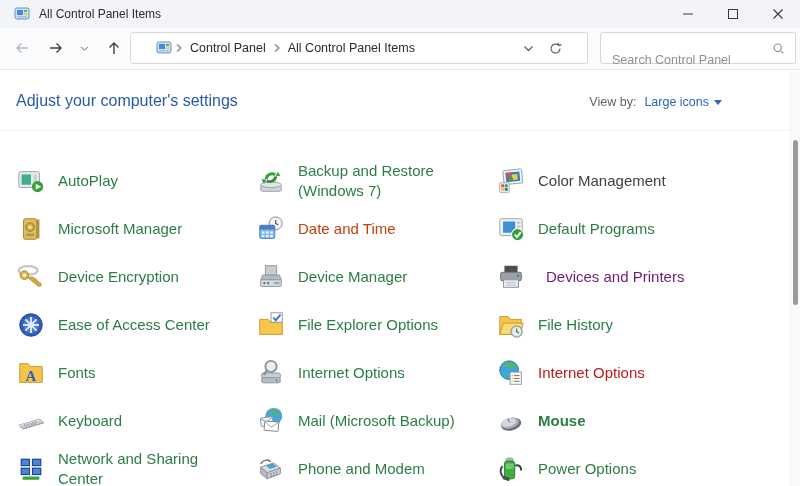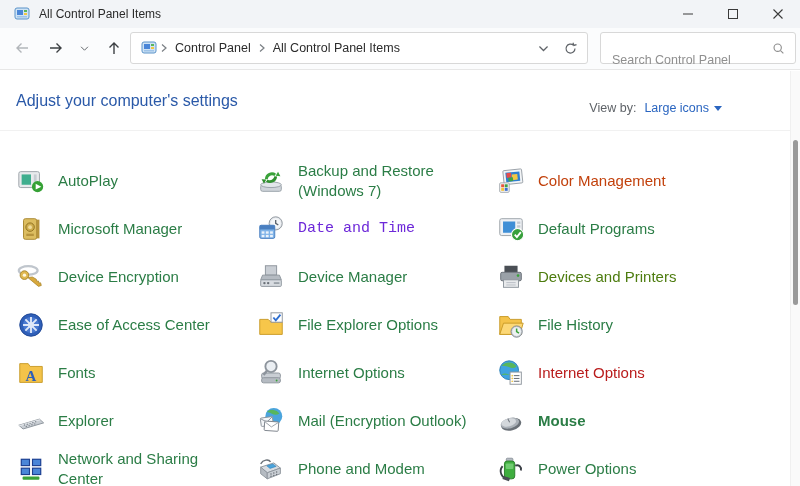--- a/index.html
+++ b/index.html
@@ -17,39 +17,39 @@
   .caption-btn svg { width:10px; height:10px; }
 
   
   .toolbar { position:absolute; top:28px; left:0; right:0; height:42px;
     background:#fbfcfd; border-bottom:1px solid #e7e7e7; }
   .nav-btn { position:absolute; top:5px; width:28px; height:30px;
     display:flex; align-items:center; justify-content:center; cursor:pointer; }
   .nav-btn svg { width:16px; height:16px; }
   .addressbar { position:absolute; left:130px; top:4px; width:458px; height:32px;
     background:#fff; border:1px solid #d8d8d8; border-radius:3px;
-    display:flex; align-items:center; padding:0 10px; }
+    display:flex; align-items:center; padding:0 25px; }
   .addressbar .crumb-icon { width:16px; height:16px; flex:0 0 16px; }
   .crumb { font-size:12.5px; color:#2b2b2b; margin:0 4px; cursor:pointer; white-space:nowrap; }
   .crumb-sep { width:10px; height:10px; margin:0 2px; }
   .addr-right { margin-left:auto; display:flex; align-items:center; gap:14px; }
   .addr-right svg { width:13px; height:13px; cursor:pointer; }
   .searchbox { position:absolute; left:600px; top:4px; width:196px; height:32px;
     background:#fff; border:1px solid #d8d8d8; border-radius:3px; }
   .searchbox input { position:absolute; left:0; top:12px; width:100%; height:100%;
     border:none; outline:none; background:transparent; padding:0 30px 0 11px;
     font-family:"Liberation Sans", sans-serif; font-size:12.5px; color:#333; }
   .searchbox input::placeholder { color:#8f8f8f; }
   .searchbox .mag { position:absolute; right:10px; top:9px; width:13px; height:13px; }
 
   
   .header-band { position:absolute; top:70px; left:0; right:10px; height:61px;
     border-bottom:1px solid #f1f1f1; }
   .page-title { position:absolute; left:16px; top:22px; font-size:16px; color:#2a59a8; }
-  .viewby { position:absolute; right:68px; top:25px; font-size:12.5px; display:flex; gap:8px; align-items:center;margin-top:6px; }
+  .viewby { position:absolute; right:68px; top:25px; font-size:12.5px; display:flex; gap:8px; align-items:center; }
   .viewby-label { color:#5f6368; }
   .viewby-value { color:#2a65c0; cursor:pointer; display:flex; align-items:center; gap:5px; }
   .caret { width:0; height:0; border-left:4px solid transparent; border-right:4px solid transparent;
     border-top:5px solid #2a65c0; display:inline-block; margin-top:1px; }
 
   
   .items-grid { position:absolute; left:16px; top:157px; width:760px;
     display:grid; grid-template-columns:240px 240px 240px; grid-auto-rows:48px; }
   .item { display:flex; align-items:center; gap:12px; cursor:pointer; }
   .item-icon { width:30px; height:30px; flex:0 0 30px; }
@@ -204,21 +204,21 @@
               <rect x="17" y="9" width="6" height="6" fill="#f2c744"></rect>
               <rect x="13" y="12" width="5" height="4" fill="#43a047"></rect>
             </g>
             <rect x="4" y="18" width="10" height="10" rx="1" fill="#fff" stroke="#9aa1a8"></rect>
             <rect x="5.5" y="19.5" width="3.2" height="3.2" fill="#e8533e"></rect>
             <rect x="9.3" y="19.5" width="3.2" height="3.2" fill="#43a047"></rect>
             <rect x="5.5" y="23.3" width="3.2" height="3.2" fill="#f3c13c"></rect>
             <rect x="9.3" y="23.3" width="3.2" height="3.2" fill="#3d6fd0"></rect>
           </svg>
         </span>
-        <span class="item-label" style="color: #c2410c;">Color Management</span>
+        <span class="item-label" style="color: #404040;">Color Management</span>
       </div>
       <div class="item">
         <span class="item-icon">
           <svg viewBox="0 0 32 32">
             <rect x="8" y="5" width="14" height="22" rx="2" fill="#dcbd60" stroke="#a8862e"></rect>
             <rect x="21.5" y="6" width="3.5" height="20" fill="#b6933c"></rect>
             <circle cx="15" cy="14" r="4.5" fill="#cfae4e" stroke="#8f7020"></circle>
             <circle cx="15" cy="14" r="2" fill="#efdb9a"></circle>
             <rect x="11" y="21" width="8" height="2.5" fill="#b6933c"></rect>
           </svg>
@@ -236,21 +236,21 @@
             <g fill="#eaf2fb">
               <rect x="6" y="18.5" width="3" height="2.5"></rect>
               <rect x="10.5" y="18.5" width="3" height="2.5"></rect>
               <rect x="15" y="18.5" width="3" height="2.5"></rect>
               <rect x="6" y="22.3" width="3" height="2.5"></rect>
               <rect x="10.5" y="22.3" width="3" height="2.5"></rect>
               <rect x="15" y="22.3" width="3" height="2.5"></rect>
             </g>
           </svg>
         </span>
-        <span class="item-label" style="color: #6d28d9; font-family: Liberation Mono, monospace;">Date and Time</span>
+        <span class="item-label" style="color: #c2410c;">Date and Time</span>
       </div>
       <div class="item">
         <span class="item-icon">
           <svg viewBox="0 0 32 32">
             <rect x="4" y="5" width="24" height="18" rx="2" fill="#eef1f4" stroke="#9aa1a8"></rect>
             <rect x="7.5" y="8" width="13" height="12" fill="#3f8fd6"></rect>
             <rect x="22.5" y="8" width="3.5" height="2.5" fill="#c3cad1"></rect>
             <rect x="22.5" y="12" width="3.5" height="2.5" fill="#c3cad1"></rect>
             <circle cx="23" cy="22" r="6.5" fill="#37a03c" stroke="#fff" stroke-width="1.2"></circle>
             <path d="M20 22 l2.3 2.6 4.2-5.2" stroke="#fff" stroke-width="2" fill="none"></path>
@@ -286,21 +286,21 @@
         <span class="item-icon">
           <svg viewBox="0 0 32 32">
             <rect x="9" y="4" width="14" height="7" fill="#4a4f55"></rect>
             <rect x="5" y="11" width="22" height="9" rx="1.5" fill="#9aa1a8" stroke="#6a7077"></rect>
             <rect x="8" y="19" width="16" height="8" fill="#e8eaec" stroke="#8d949c"></rect>
             <line x1="11" y1="22" x2="21" y2="22" stroke="#b8bdc3"></line>
             <line x1="11" y1="24.5" x2="21" y2="24.5" stroke="#b8bdc3"></line>
             <circle cx="23.5" cy="14.5" r="1.4" fill="#3aa23a"></circle>
           </svg>
         </span>
-        <span class="item-label" style="color: #4d7c0f;">Devices and Printers</span>
+        <span class="item-label" style="color: #701a75; margin-left: 8px;">Devices and Printers</span>
       </div>
       <div class="item">
         <span class="item-icon">
           <svg viewBox="0 0 32 32">
             <circle cx="16" cy="16" r="12" fill="#2f5fb8" stroke="#1d4492"></circle>
             <circle cx="16" cy="16" r="8.5" fill="#4a79d0"></circle>
             <path d="M16 7.5 v17 M7.5 16 h17 M10 10 l12 12 M22 10 l-12 12" stroke="#dfe8f8" stroke-width="2"></path>
             <circle cx="16" cy="16" r="3.2" fill="#dfe8f8"></circle>
           </svg>
         </span>
@@ -382,38 +382,38 @@
               <circle cx="15" cy="18.5" r=".75"></circle>
               <circle cx="18" cy="17.6" r=".75"></circle>
               <circle cx="21" cy="16.7" r=".75"></circle>
               <circle cx="11" cy="21.8" r=".75"></circle>
               <circle cx="14" cy="20.9" r=".75"></circle>
               <circle cx="17" cy="20" r=".75"></circle>
               <circle cx="20" cy="19.1" r=".75"></circle>
             </g>
           </svg>
         </span>
-        <span class="item-label" style="color: rgb(43, 125, 70);">Explorer</span>
+        <span class="item-label" style="color: rgb(43, 125, 70);">Keyboard</span>
       </div>
       <div class="item">
         <span class="item-icon">
           <svg viewBox="0 0 32 32">
             <circle cx="19" cy="11" r="9" fill="#4aa4dd"></circle>
             <path d="M11.5 6.5 a9 9 0 0 1 13.5 1.5 c-3 2 -6 1.2 -8 .2 -2-1 -3.5-1.2 -5.5-1.7 z" fill="#58b65c"></path>
             <g transform="rotate(-8 12 16)">
               <rect x="5" y="12" width="13" height="9" rx="1" fill="#f4f6f8" stroke="#8d949c"></rect>
               <path d="M5.5 12.8 l6 4.2 6.5-4.8" fill="none" stroke="#8d949c"></path>
             </g>
             <g transform="rotate(4 16 21)">
               <rect x="9" y="16.5" width="15" height="10" rx="1" fill="#fff" stroke="#7c838b"></rect>
               <path d="M9.5 17.5 l7 4.8 7-5.2" fill="none" stroke="#9aa1a8"></path>
             </g>
           </svg>
         </span>
-        <span class="item-label" style="color: rgb(43, 125, 70);">Mail (Encryption Outlook)</span>
+        <span class="item-label" style="color: rgb(43, 125, 70);">Mail (Microsoft Backup)</span>
       </div>
       <div class="item">
         <span class="item-icon">
           <svg viewBox="0 0 32 32">
             <g transform="rotate(-14 16 19)">
               <ellipse cx="16" cy="19.5" rx="11" ry="6.5" fill="#6a7077"></ellipse>
               <ellipse cx="15" cy="18" rx="10" ry="5.5" fill="#aab0b7"></ellipse>
               <ellipse cx="14" cy="17" rx="8" ry="4.2" fill="#d4d8dc"></ellipse>
               <line x1="14" y1="13" x2="15" y2="17" stroke="#6a7077"></line>
             </g>

